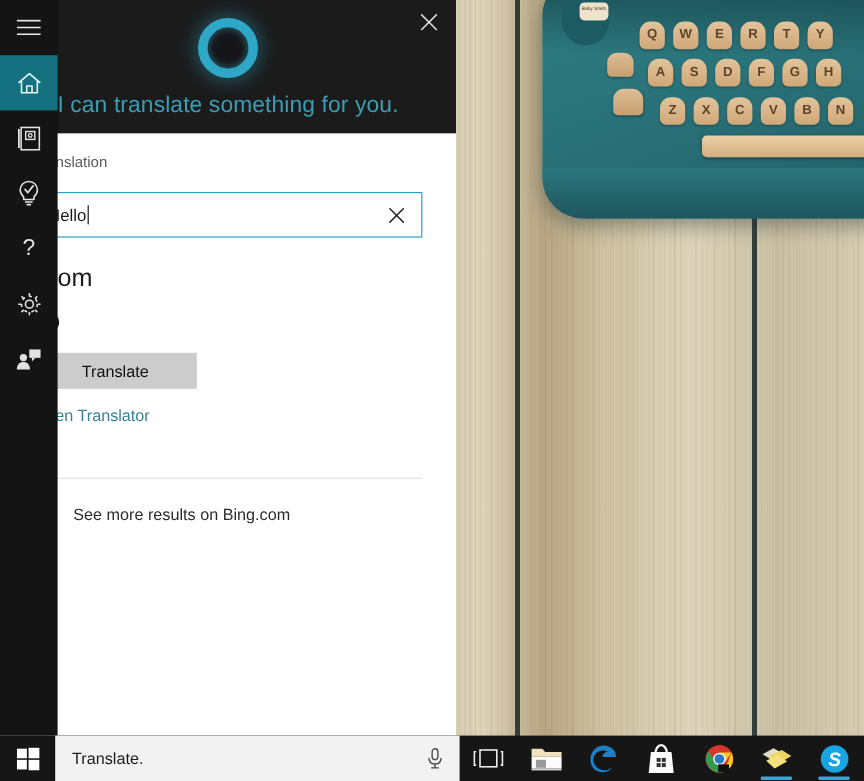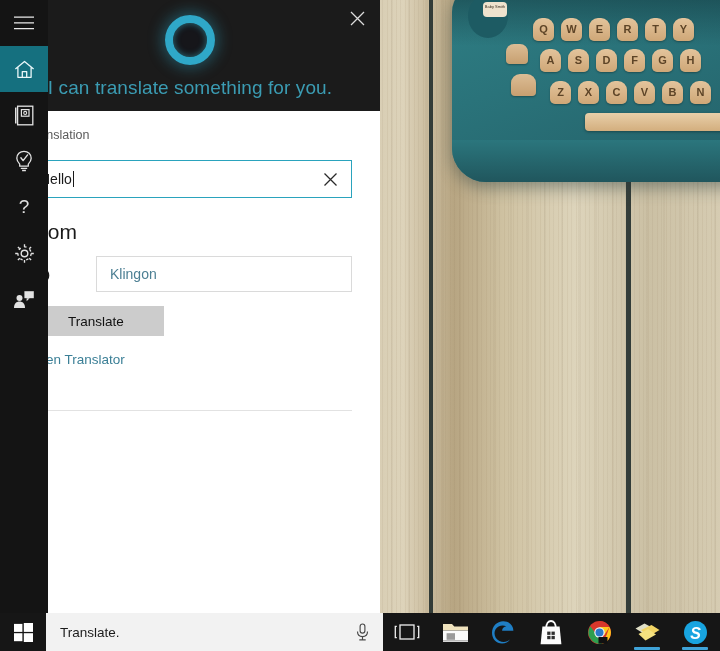--- a/index.html
+++ b/index.html
@@ -409,35 +409,35 @@
           </svg>
         </div>
       </div>
 
       <div class="lang-row">
         <div class="lang-label">From</div>
       </div>
 
       <div class="lang-row">
         <div class="lang-label">To</div>
-        <div class="lang-field">Klingon</div>
       </div>
 
       <div id="btn-row">
         <button class="win-btn">Translate</button>
       </div>
 
       <a id="open-translator" href="#">Open Translator</a>
 
       <div id="divider"></div>
 
       <div id="bing-row">
         <svg id="bing-logo" viewBox="0 0 20 22">
           <path d="M2 1 L6.4 2.8 L6.4 15.8 L12.4 12.3 L9.3 10.9 L7.6 6.6 L17.4 10.4 L17.4 15.0 L6.4 21.2 L2 18.6 Z" fill="#3c3c3c"></path>
         </svg>
+        <span id="bing-text">See more results on Bing.com</span>
       </div>
 
     </div>
   </div>
 
   <div id="rail">
 
     <div class="rail-item">
       <svg width="20" height="14" viewBox="0 0 20 14">
         <path d="M0 1.2 H20 M0 6.9 H20 M0 12.6 H20" stroke="#e9e9e9" stroke-width="1.3"></path>

